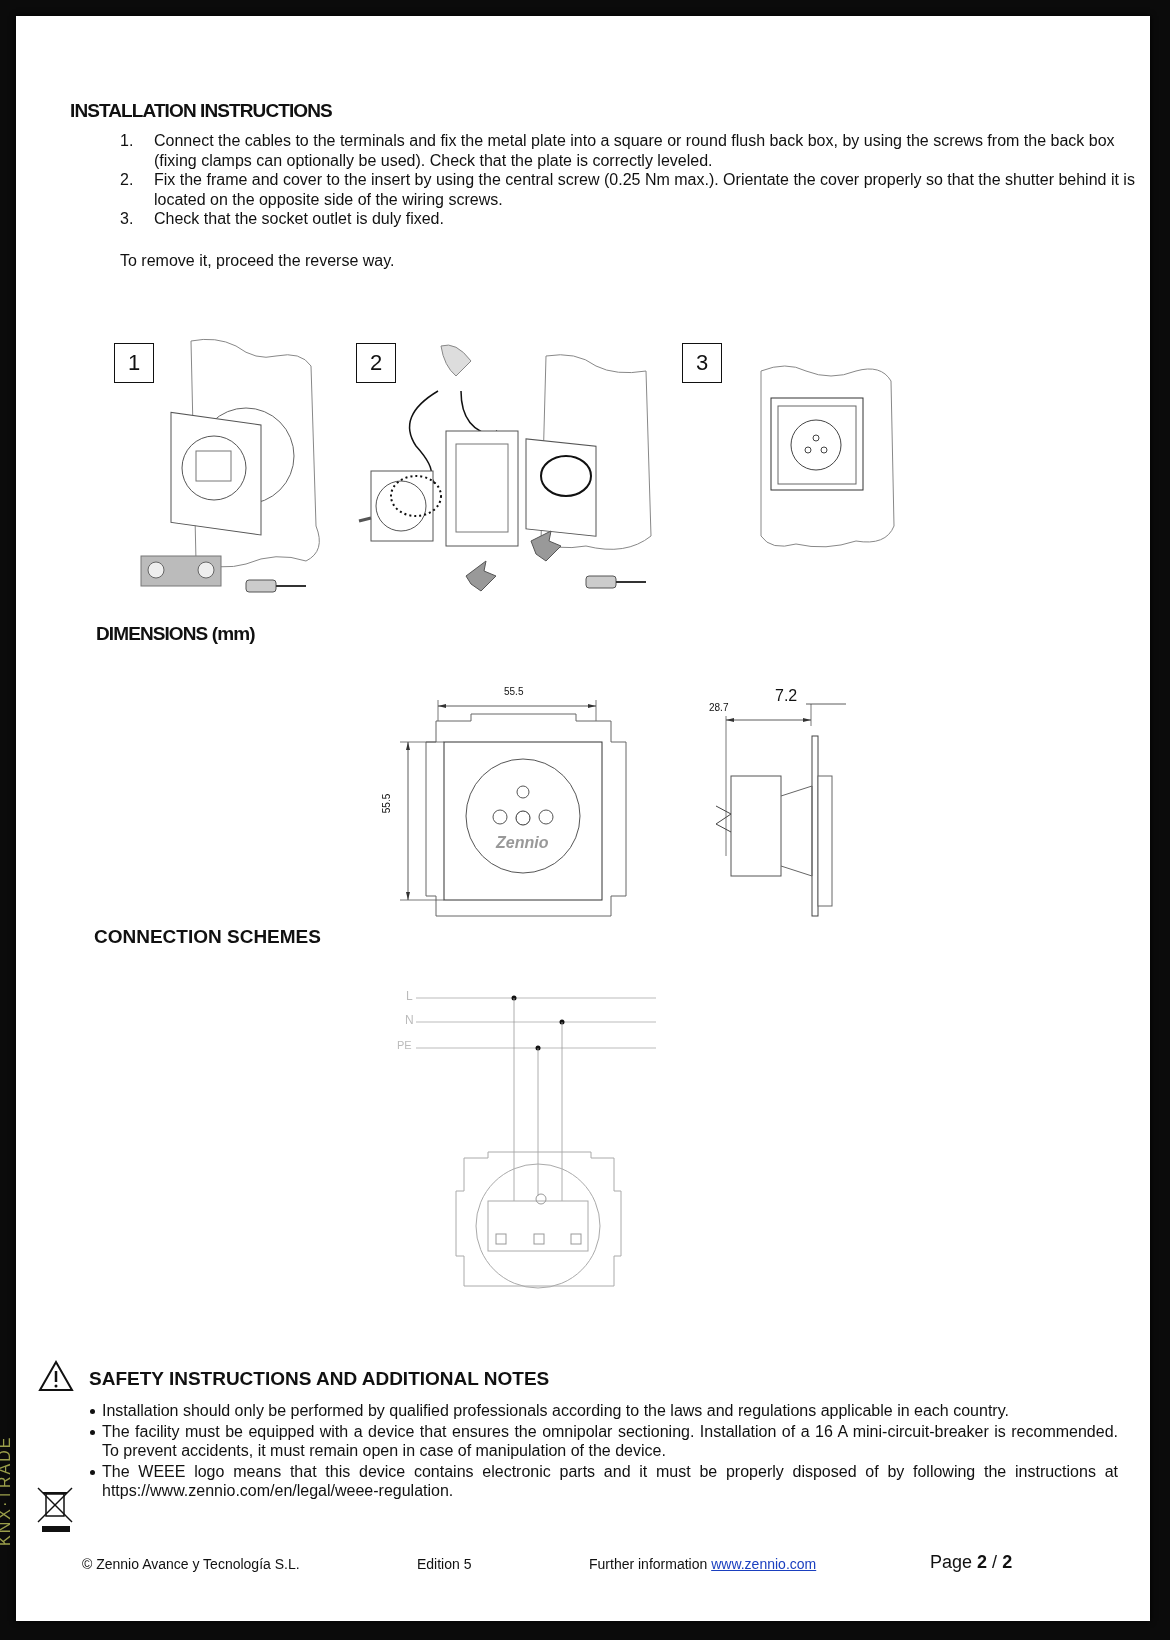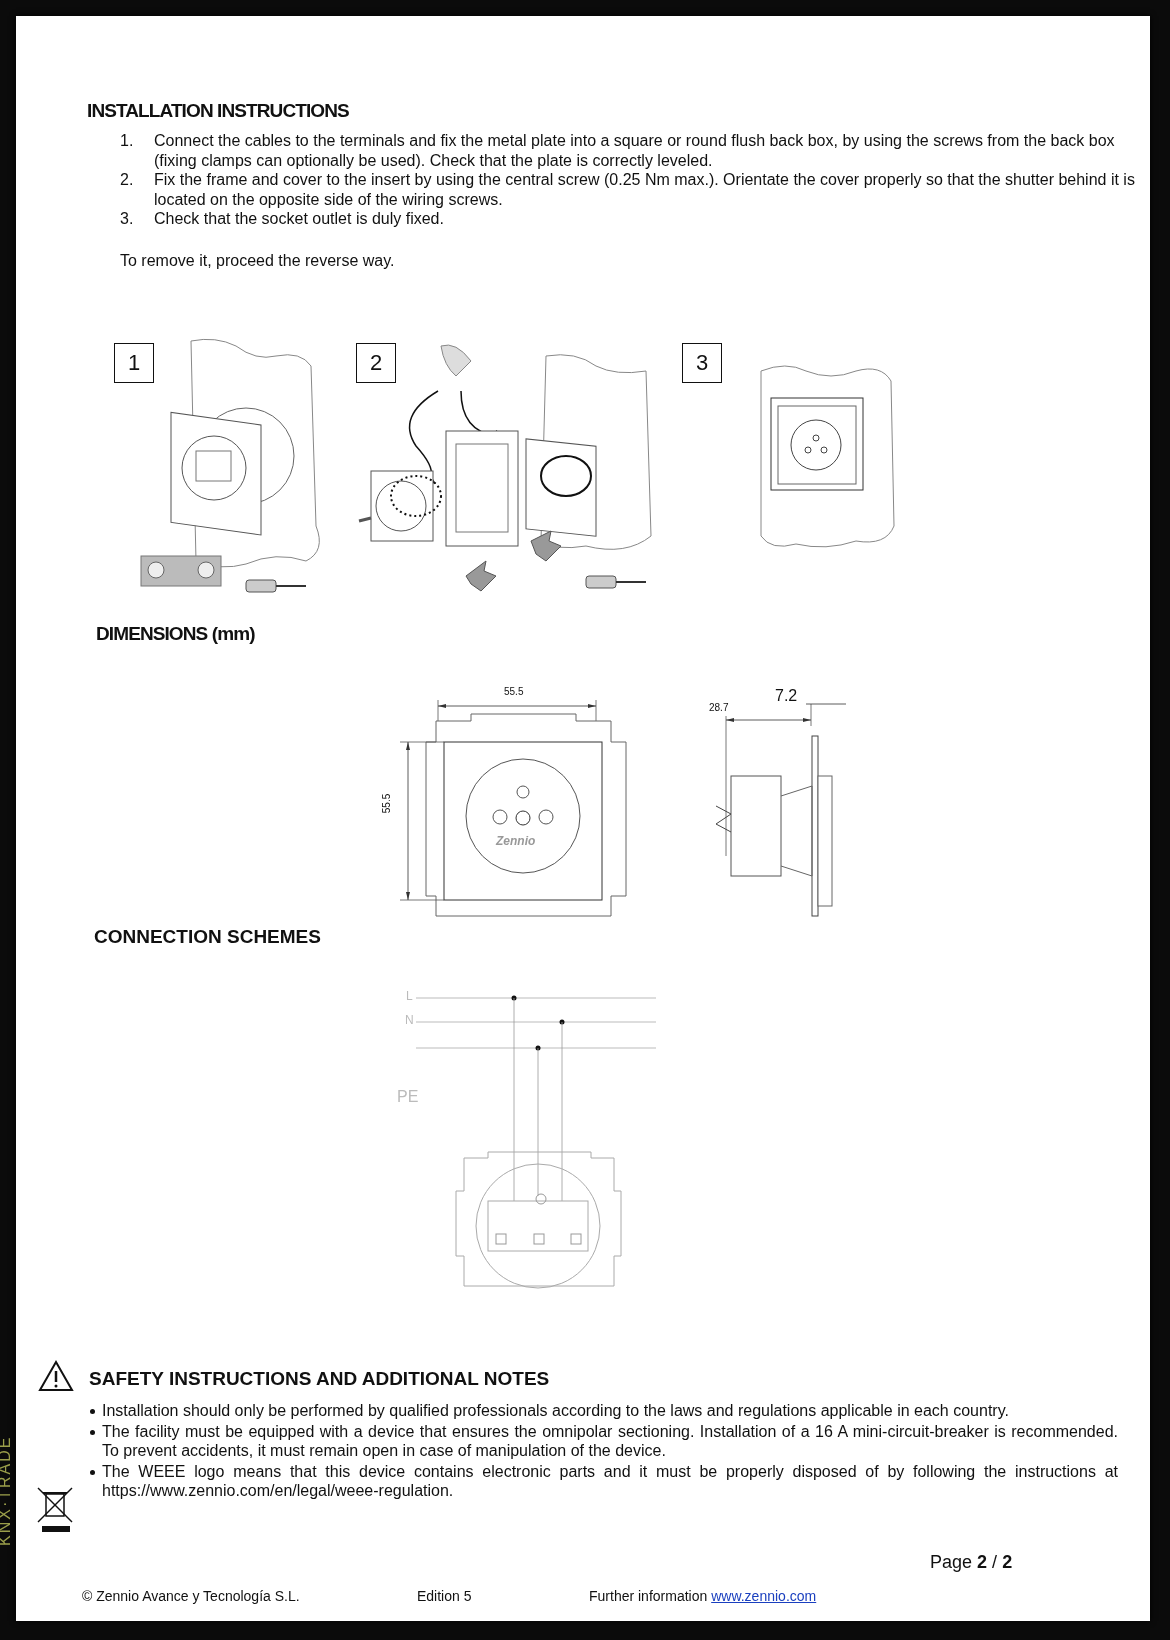--- a/index.html
+++ b/index.html
@@ -9,31 +9,31 @@
   .h-cond{font-weight:bold;letter-spacing:-0.9px;font-size:19px;}
   .h-bold{font-weight:bold;font-size:19px;}
   .body-t{font-size:16px;line-height:19.5px;}
   ol.steps{position:absolute;left:72px;top:115px;width:990px;margin:0;padding:0 0 0 66px;list-style:none;}
   ol.steps li{position:relative;font-size:16px;line-height:19.5px;}
   ol.steps li .num{position:absolute;left:-34px;top:0;}
   .stepbox{position:absolute;width:40px;height:40px;border:1.5px solid #111;font-size:22px;display:flex;align-items:center;justify-content:center;box-sizing:border-box;}
   ul.notes{position:absolute;left:72px;top:1385px;width:1030px;margin:0;padding:0;list-style:none;}
   ul.notes li{position:relative;padding-left:14px;font-size:16px;line-height:19.5px;text-align:justify;margin-bottom:1px;}
   ul.notes li::before{content:"";position:absolute;left:2px;top:8px;width:5px;height:5px;border-radius:50%;background:#111;}
-  .footer{position:absolute;top:1540px;font-family:"Liberation Sans",sans-serif;font-size:14px;margin-top:32px;}
+  .footer{position:absolute;top:1540px;font-family:"Liberation Sans",sans-serif;font-size:14px;}
   .footer a{color:#1a3fbf;text-decoration:underline;}
   .knx{position:absolute;left:-20px;top:1530px;transform:rotate(-90deg);transform-origin:left top;color:#9a9e4a;font-size:16px;letter-spacing:2px;}
   svg{position:absolute;overflow:visible;}
 </style>
 </head>
 <body>
 
 <div class="page">
 
-  <div class="abs h-cond" style="left:71px;top:84px;">INSTALLATION INSTRUCTIONS</div>
+  <div class="abs h-cond" style="left:54px;top:84px;">INSTALLATION INSTRUCTIONS</div>
   <ol class="steps">
     <li><span class="num">1.</span><span>Connect the cables to the terminals and fix the metal plate into a square or round flush back box, by using the screws from the back box (fixing clamps can optionally be used). Check that the plate is correctly leveled.</span></li>
     <li><span class="num">2.</span><span>Fix the frame and cover to the insert by using the central screw (0.25 Nm max.). Orientate the cover properly so that the shutter behind it is located on the opposite side of the wiring screws.</span></li>
     <li><span class="num">3.</span><span>Check that the socket outlet is duly fixed.</span></li>
   </ol>
   <div class="abs body-t" style="left:104px;top:235px;">To remove it, proceed the reverse way.</div>
 
   <div class="stepbox" style="left:98px;top:327px;">1</div>
   <div class="stepbox" style="left:340px;top:327px;">2</div>
   <div class="stepbox" style="left:666px;top:327px;">3</div>
@@ -119,21 +119,21 @@
     <rect x="426" y="60" width="6" height="180" fill="#fff" stroke="#444"></rect>
     <rect x="432" y="100" width="14" height="130" fill="#fff" stroke="#666"></rect>
     <rect x="345" y="100" width="50" height="100" fill="#fff" stroke="#555"></rect>
     <path d="M395 120 L426 110 L426 200 L395 190" fill="none" stroke="#666"></path>
     <path d="M330 130 L345 138 L330 148 L345 156" fill="none" stroke="#444"></path>
   </svg>
   <div class="abs" style="left:488px;top:670px;font-size:10px;">55.5</div>
   <div class="abs" style="left:361px;top:782px;font-size:10px;transform:rotate(-90deg);">55.5</div>
   <div class="abs" style="left:693px;top:686px;font-size:10px;">28.7</div>
   <div class="abs" style="left:729px;top:671px;font-size:16px;margin-left:30px;">7.2</div>
-  <div class="abs" style="left:480px;top:818px;font-size:12px;font-style:italic;font-weight:bold;color:#999;">Zennio</div>
+  <div class="abs" style="left:480px;top:818px;font-size:16px;font-style:italic;font-weight:bold;color:#999;">Zennio</div>
 
   <div class="abs h-bold" style="left:78px;top:910px;">CONNECTION SCHEMES</div>
 
   <svg style="left:400px;top:970px;" width="260" height="300">
     <line x1="0" y1="12" x2="240" y2="12" stroke="#bbb" stroke-width="1"></line>
     <line x1="0" y1="36" x2="240" y2="36" stroke="#bbb" stroke-width="1"></line>
     <line x1="0" y1="62" x2="240" y2="62" stroke="#bbb" stroke-width="1"></line>
     <circle cx="98" cy="12" r="2.5" fill="#111"></circle>
     <circle cx="146" cy="36" r="2.5" fill="#111"></circle>
     <circle cx="122" cy="62" r="2.5" fill="#111"></circle>
@@ -143,21 +143,21 @@
     <path d="M48 178 L48 172 L72 172 L72 166 L175 166 L175 172 L198 172 L198 205 L205 205 L205 270 L198 270 L198 300 L48 300 L48 270 L40 270 L40 205 L48 205 Z" fill="none" stroke="#aaa"></path>
     <circle cx="122" cy="240" r="62" fill="none" stroke="#aaa"></circle>
     <rect x="72" y="215" width="100" height="50" fill="none" stroke="#aaa"></rect>
     <circle cx="125" cy="213" r="5" fill="none" stroke="#999"></circle>
     <rect x="80" y="248" width="10" height="10" fill="none" stroke="#999"></rect>
     <rect x="118" y="248" width="10" height="10" fill="none" stroke="#999"></rect>
     <rect x="155" y="248" width="10" height="10" fill="none" stroke="#999"></rect>
   </svg>
   <div class="abs" style="left:390px;top:973px;font-size:12px;color:#bbb;">L</div>
   <div class="abs" style="left:389px;top:997px;font-size:12px;color:#bbb;">N</div>
-  <div class="abs" style="left:381px;top:1072px;font-size:16px;color:#bbb;text-align:right;">PE</div>
+  <div class="abs" style="left:381px;top:1023px;font-size:11px;color:#bbb;text-align:right;">PE</div>
 
   <svg style="left:22px;top:1344px;" width="36" height="32">
     <polygon points="18,2 34,30 2,30" fill="none" stroke="#111" stroke-width="2"></polygon>
     <line x1="18" y1="11" x2="18" y2="22" stroke="#111" stroke-width="2.5"></line>
     <circle cx="18" cy="26" r="1.5" fill="#111"></circle>
   </svg>
   <div class="abs h-bold" style="left:73px;top:1352px;">SAFETY INSTRUCTIONS AND ADDITIONAL NOTES</div>
 
   <ul class="notes">
     <li>Installation should only be performed by qualified professionals according to the laws and regulations applicable in each country.</li>

